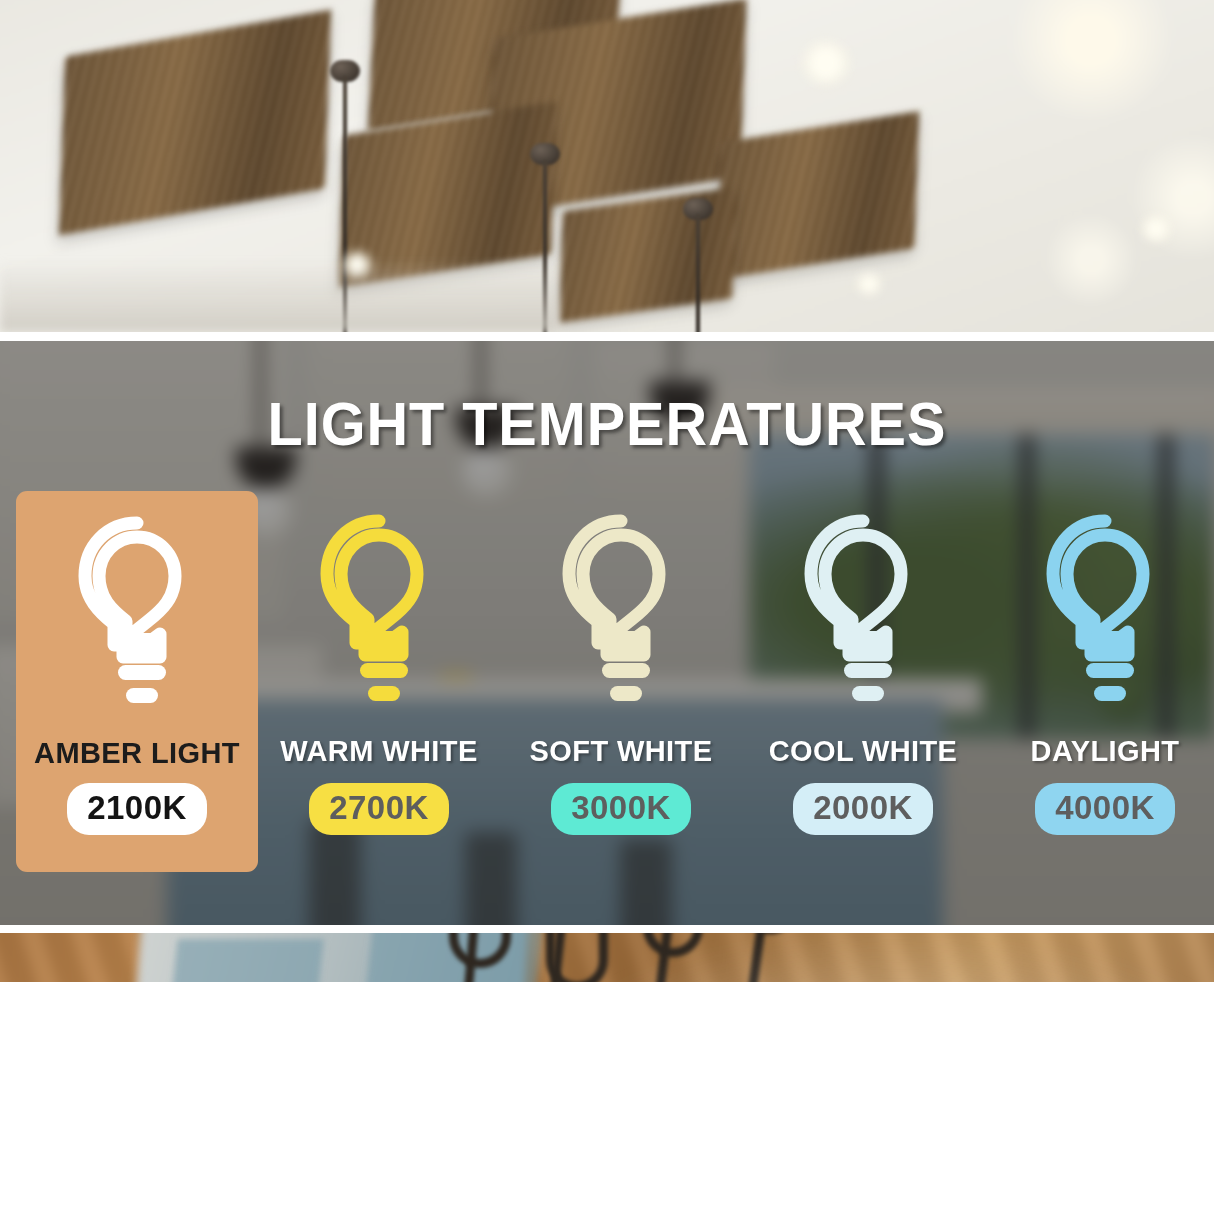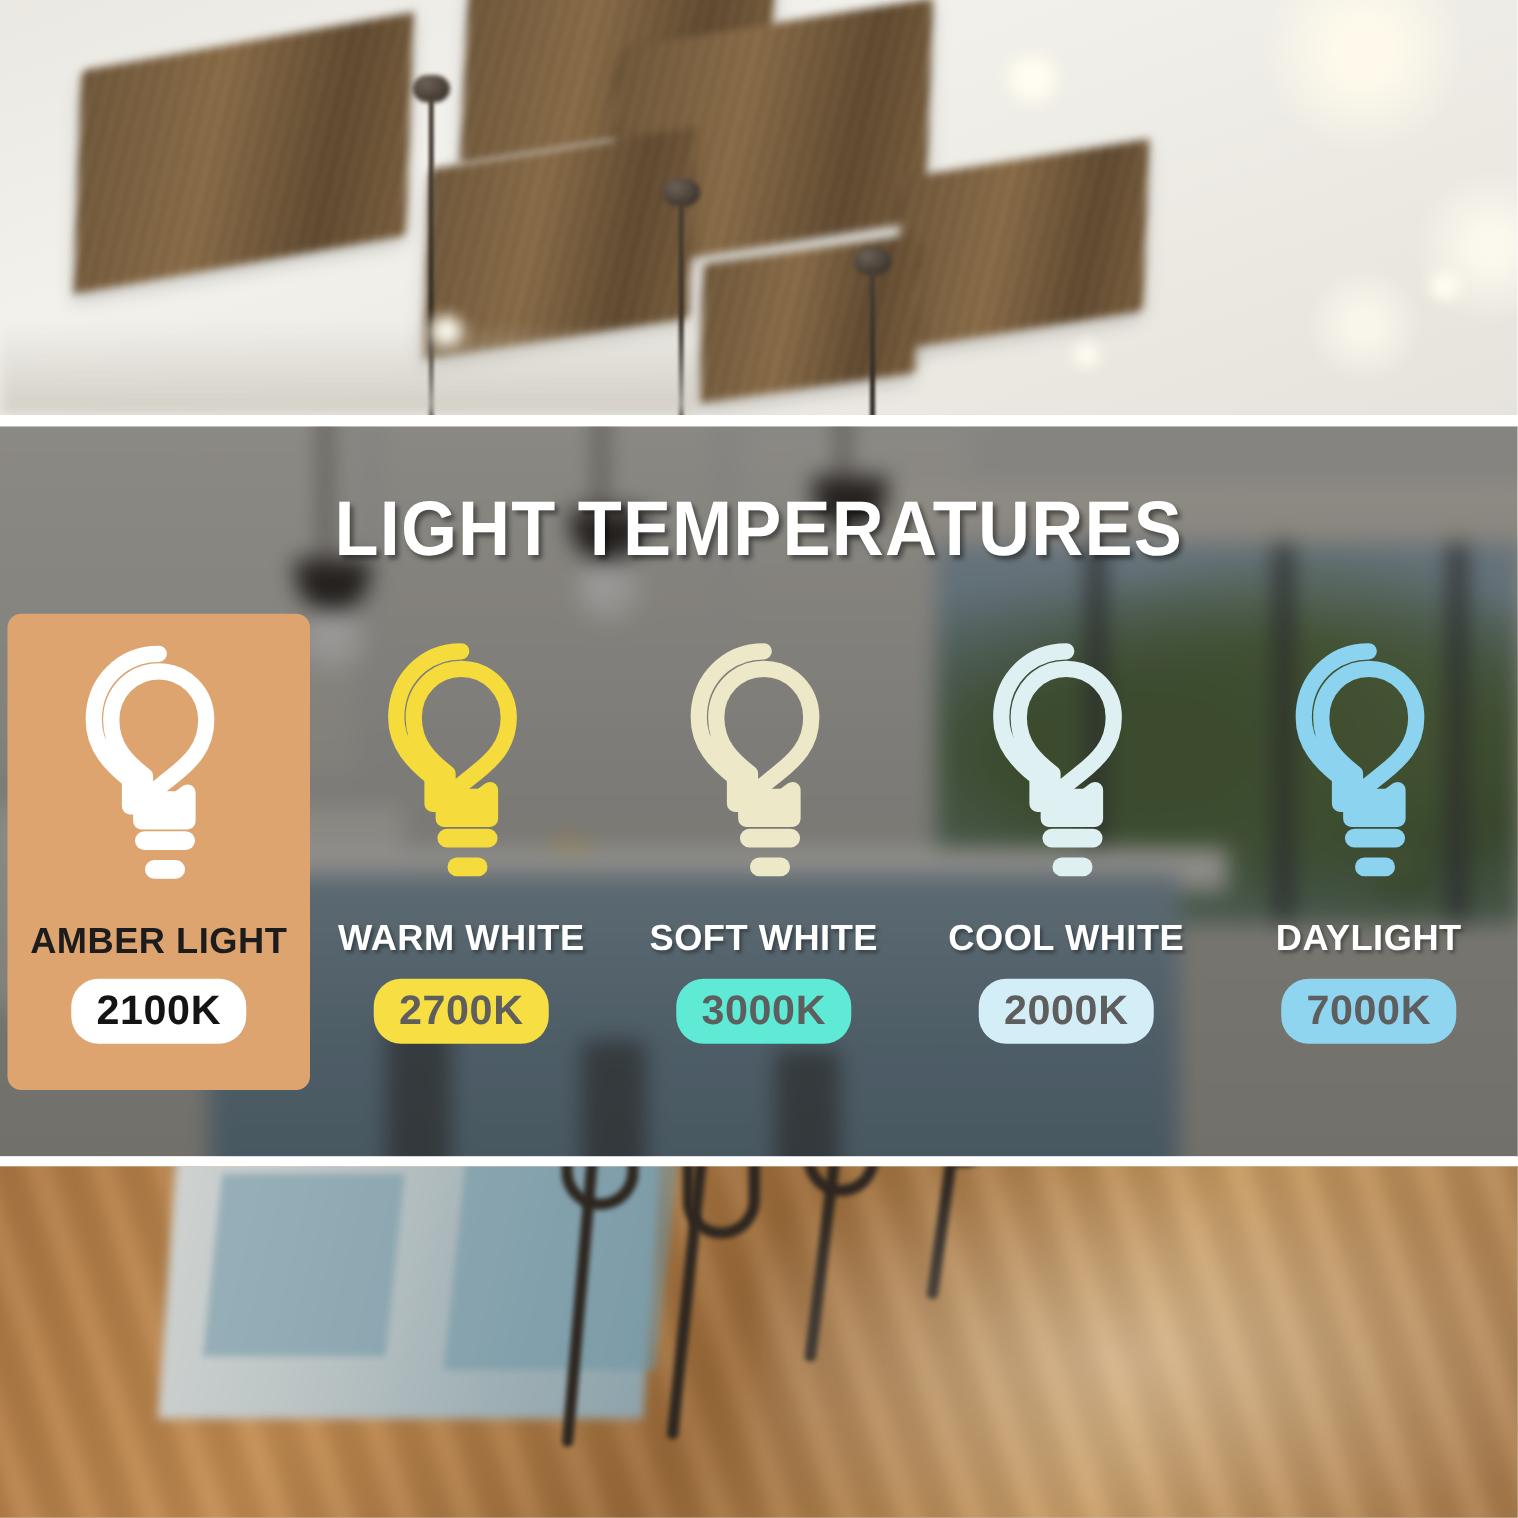--- a/index.html
+++ b/index.html
@@ -1,19 +1,19 @@
 <!DOCTYPE html>
 <html><head>
 <meta charset="utf-8">
 <style>
   * { margin:0; padding:0; box-sizing:border-box; }
   html,body { width:1214px; height:1214px; overflow:hidden; background:#fff; }
   body { font-family:"Liberation Sans", sans-serif; }
 
-  #stage { position:relative; width:1214px; height:1214px; overflow:hidden; }
+  #stage { position:relative; width:1214px; height:982px; overflow:hidden; }
 
   
   .band-top { position:absolute; left:0; top:0; width:1214px; height:332px; overflow:hidden; background:#efeee9; }
   .ceil-base {
     position:absolute; inset:-30px;
     background:
       radial-gradient(circle at 88% 18%, rgba(255,250,235,.95) 0 2%, rgba(240,238,230,0) 7%),
       radial-gradient(circle at 96% 58%, rgba(255,252,240,.8) 0 1.2%, rgba(240,238,230,0) 5%),
       radial-gradient(circle at 88% 74%, rgba(255,252,240,.7) 0 1%, rgba(240,238,230,0) 4%),
       linear-gradient(160deg,#e9e7e0 0%,#f2f1ec 35%,#eceae3 65%,#e4e2da 100%);
@@ -76,21 +76,21 @@
 
   .title { position:absolute; left:0; top:47px; width:1214px; text-align:center;
     font-size:62px; font-weight:700; letter-spacing:1px; color:#ffffff;
     font-family:"Liberation Sans Narrow","Liberation Sans",sans-serif;
     transform:scaleX(.93); transform-origin:center;
     text-shadow:3px 3px 4px rgba(0,0,0,.45); white-space:nowrap; }
 
   .cards { position:absolute; left:0; top:150px; width:1214px; height:400px;
     display:flex; align-items:flex-start; }
   .card { position:relative; width:242px; height:400px; flex:0 0 242px; }
-  .card.highlight { background:#dda470; border-radius:11px; height:381px; margin-left:6px; }
+  .card.highlight { background:#dda470; border-radius:11px; height:381px; margin-left:16px; }
 
   .bulbwrap { position:absolute; left:0; top:20px; width:100%; height:200px;
     display:flex; align-items:center; justify-content:center; }
   .card.highlight .bulbwrap { top:22px; }
   .bulb { width:122px; height:196px; display:block; }
 
   .clabel { position:absolute; left:0; top:244px; width:100%; text-align:center;
     font-size:29px; font-weight:700; letter-spacing:.4px; color:#ffffff;
     text-shadow:2px 2px 3px rgba(0,0,0,.35); white-space:nowrap; }
   .card.highlight .clabel { color:#1c1c1c; text-shadow:none; top:246px; }
@@ -263,21 +263,21 @@
           <div class="bulbwrap">
             <svg viewBox="0 0 122 196" class="bulb">
               <path d="M61 8 C31 8 9 31 9 61 C9 83 23 97 38 109 L38 130 L50 130 L50 106 C36 95 23 83 23 61 C23 39 40 22 61 22 C82 22 99 39 99 61 C99 83 86 95 72 106 L47 126 L47 142 L84 142 L84 119 L61 136" fill="none" stroke="#8BD3EF" stroke-width="13" stroke-linecap="round" stroke-linejoin="round"></path>
               <rect x="47" y="118" width="37" height="25" rx="3" fill="#8BD3EF"></rect>
               <rect x="42" y="150" width="48" height="15" rx="7.5" fill="#8BD3EF"></rect>
               <rect x="50" y="173" width="32" height="15" rx="7.5" fill="#8BD3EF"></rect>
             </svg>
           </div>
           <div class="clabel">DAYLIGHT</div>
           <div class="badgewrap">
-            <span class="badge" style="background: rgb(143, 213, 240); color: rgb(94, 94, 94);">7000K</span>
+            <span class="badge" style="background: rgb(143, 213, 240); color: rgb(94, 94, 94);">4000K</span>
           </div>
         </div>
       </div>
   </div>
 
   <div class="divider bottom"></div>
 
   <div class="band-bot">
     <div class="floor2"></div>
     <div class="isl-bot"></div>

